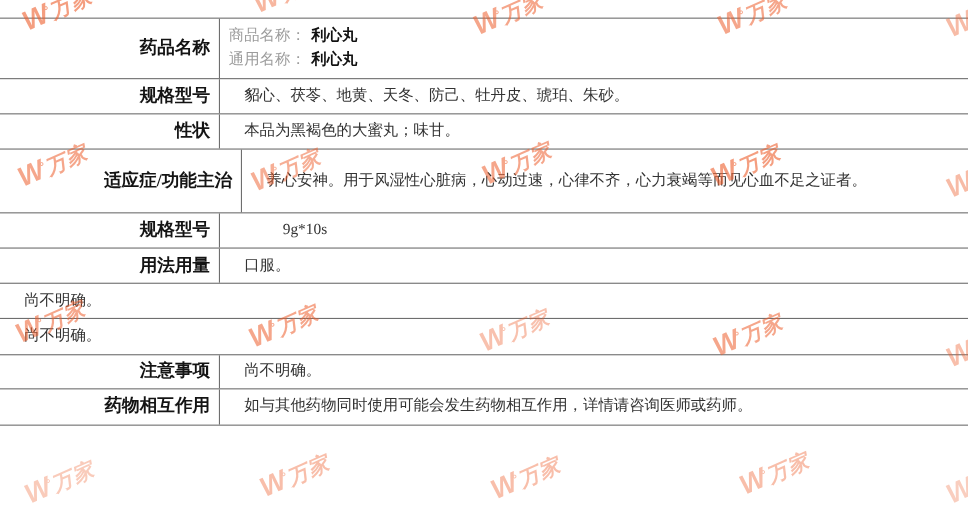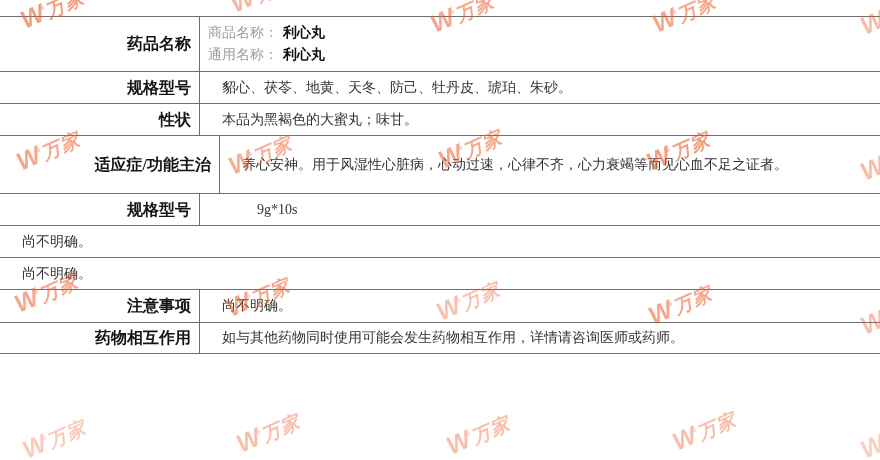--- a/index.html
+++ b/index.html
@@ -79,20 +79,24 @@
     <div class="trow">
       <div class="lcell">适应症/功能主治</div>
       <div class="vcell">养心安神。用于风湿性心脏病，心动过速，心律不齐，心力衰竭等而见心血不足之证者。</div>
     </div>
 
     <div class="trow">
       <div class="lcell">规格型号</div>
       <div class="vcell">9g*10s</div>
     </div>
 
+    <div class="trow">
+      <div class="lcell">用法用量</div>
+      <div class="vcell">口服。</div>
+    </div>
 
     <div class="trow">
       <div class="vcell">尚不明确。</div>
     </div>
 
     <div class="trow">
       <div class="vcell">尚不明确。</div>
     </div>
 
     <div class="trow">

